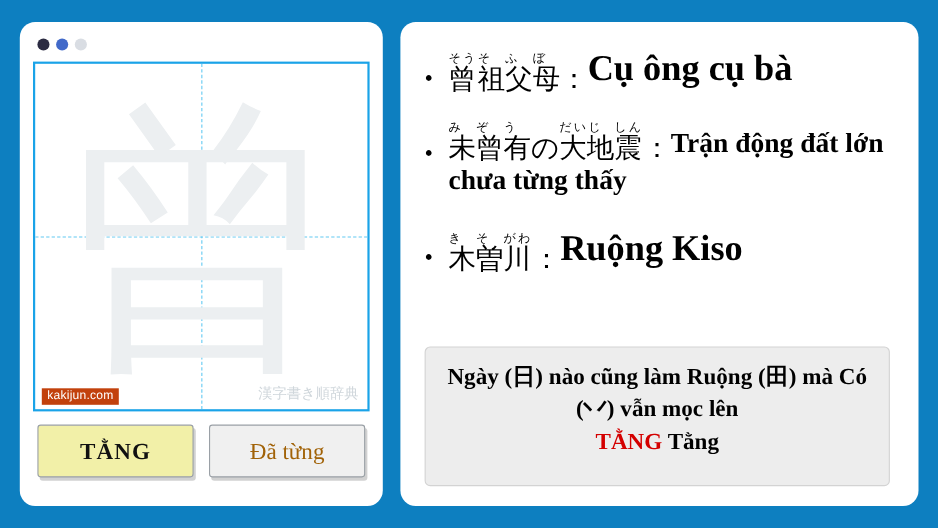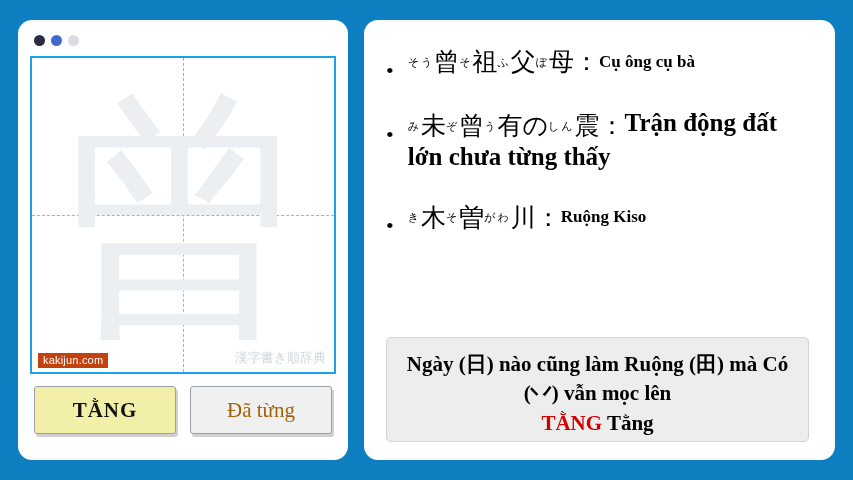--- a/index.html
+++ b/index.html
@@ -172,21 +172,21 @@
     line-height: 1.32;
     color: #000;
   }
   .jp {
     font-family: "DejaVu Sans", sans-serif;
     font-size: 25px;
     position: relative;
   }
   .ruby-group {
     display: inline-flex;
-    align-items: center;
+    flex-direction: column;
     vertical-align: bottom;
     line-height: 1;
   }
   .ruby-text {
     font-size: 11px;
     letter-spacing: 2px;
     margin-bottom: 1px;
     font-family: "DejaVu Sans", sans-serif;
     white-space: nowrap;
   }
@@ -197,35 +197,35 @@
   }
   .plain-jp {
     font-family: "DejaVu Sans", sans-serif;
     font-size: 25px;
     display: inline-block;
     vertical-align: bottom;
     line-height: 1.05;
   }
   .vi {
     font-family: "Liberation Serif", serif;
-    font-size: 17px;
+    font-size: 33px;
     font-weight: bold;
   }
   .vi-wrap {
     font-family: "Liberation Serif", serif;
     font-size: 25px;
     font-weight: bold;
   }
 
   .mnemonic {
     margin-top: auto;
     background: #ededed;
     border: 1px solid #d3d3d3;
     border-radius: 5px;
-    padding: 12px 14px 2px 14px;
+    padding: 12px 14px 24px 14px;
     text-align: center;
     font-weight: bold;
     font-size: 21px;
     line-height: 1.42;
     color: #000;
   }
   .mnemonic .jpi {
     font-family: "DejaVu Sans", sans-serif;
   }
   .mnemonic .accent {
@@ -288,20 +288,23 @@
           <span class="jp"><span class="ruby-group">
                 <span class="ruby-text">み</span>
                 <span class="ruby-base">未</span>
               </span><span class="ruby-group">
                 <span class="ruby-text">ぞ</span>
                 <span class="ruby-base">曾</span>
               </span><span class="ruby-group">
                 <span class="ruby-text">う</span>
                 <span class="ruby-base">有</span>
               </span><span class="plain-jp">の</span><span class="ruby-group">
+                <span class="ruby-text">だいじ</span>
+                <span class="ruby-base">大地</span>
+              </span><span class="ruby-group">
                 <span class="ruby-text">しん</span>
                 <span class="ruby-base">震</span>
               </span><span class="plain-jp">：</span></span><span class="vi-wrap">Trận động đất lớn chưa từng thấy</span>
         </span>
       </li>
 
       <li class="example-item">
         <span class="bullet">•</span>
         <span class="example-body">
           <span class="jp"><span class="ruby-group">

